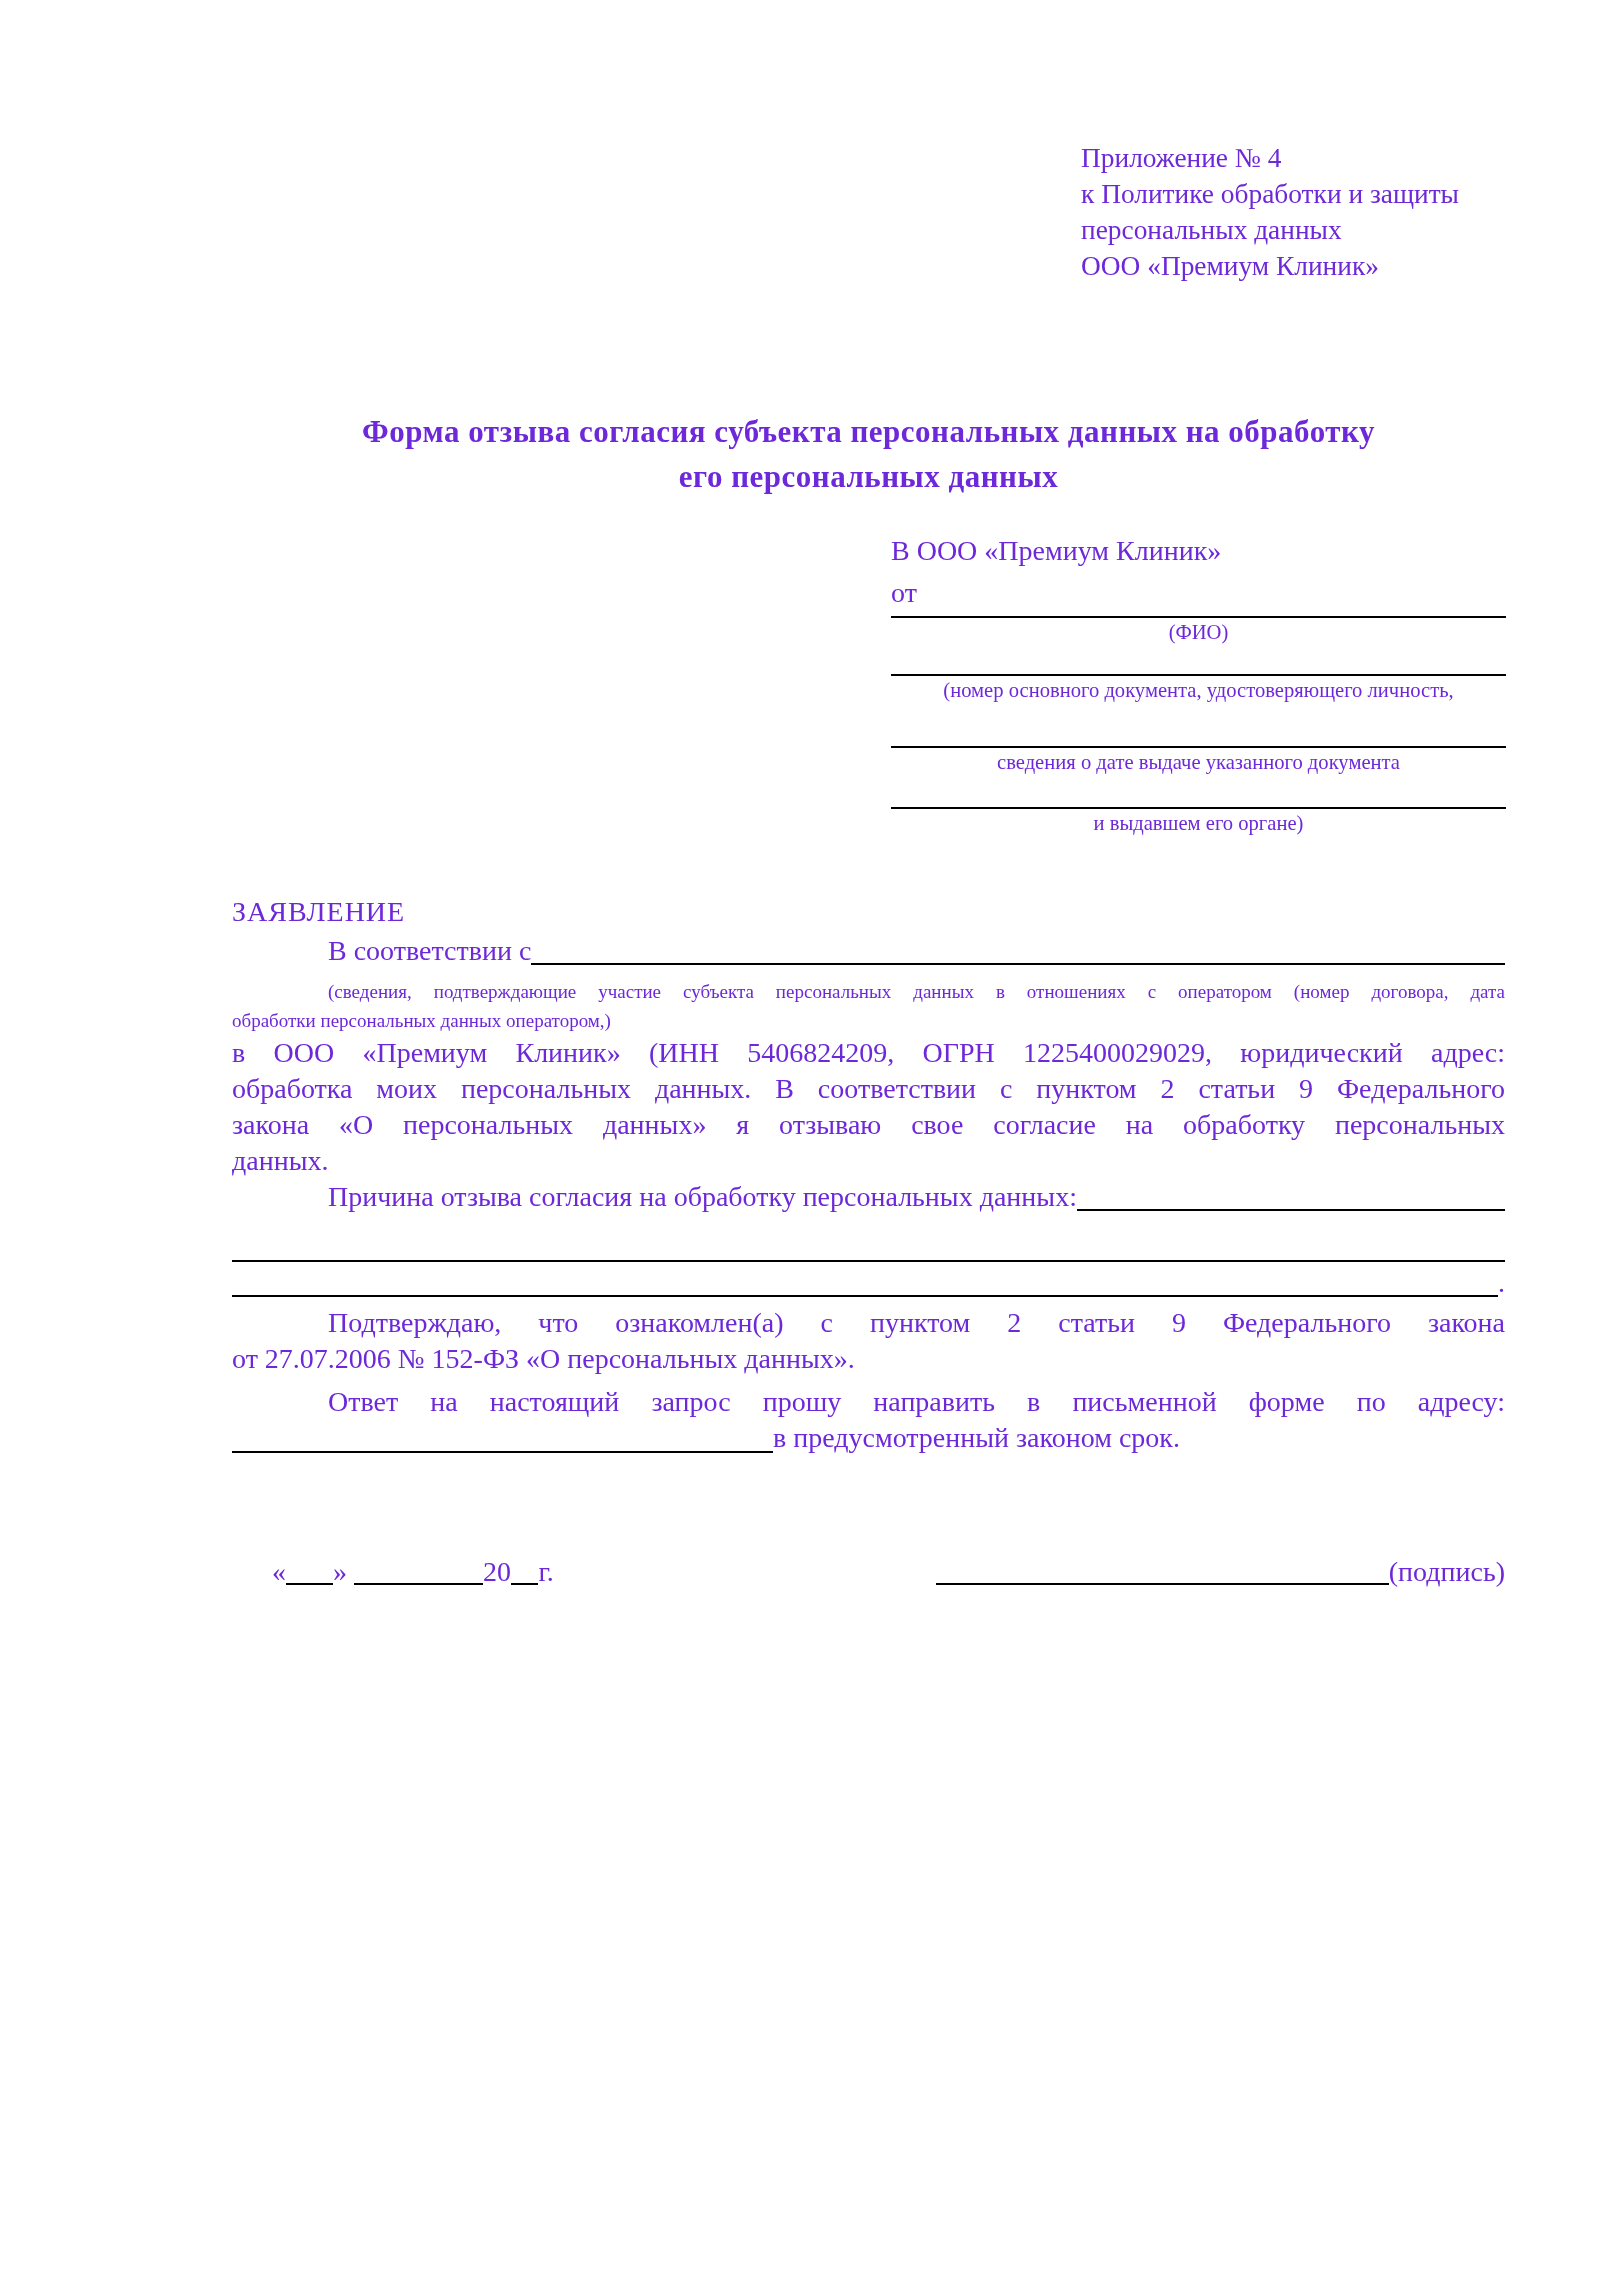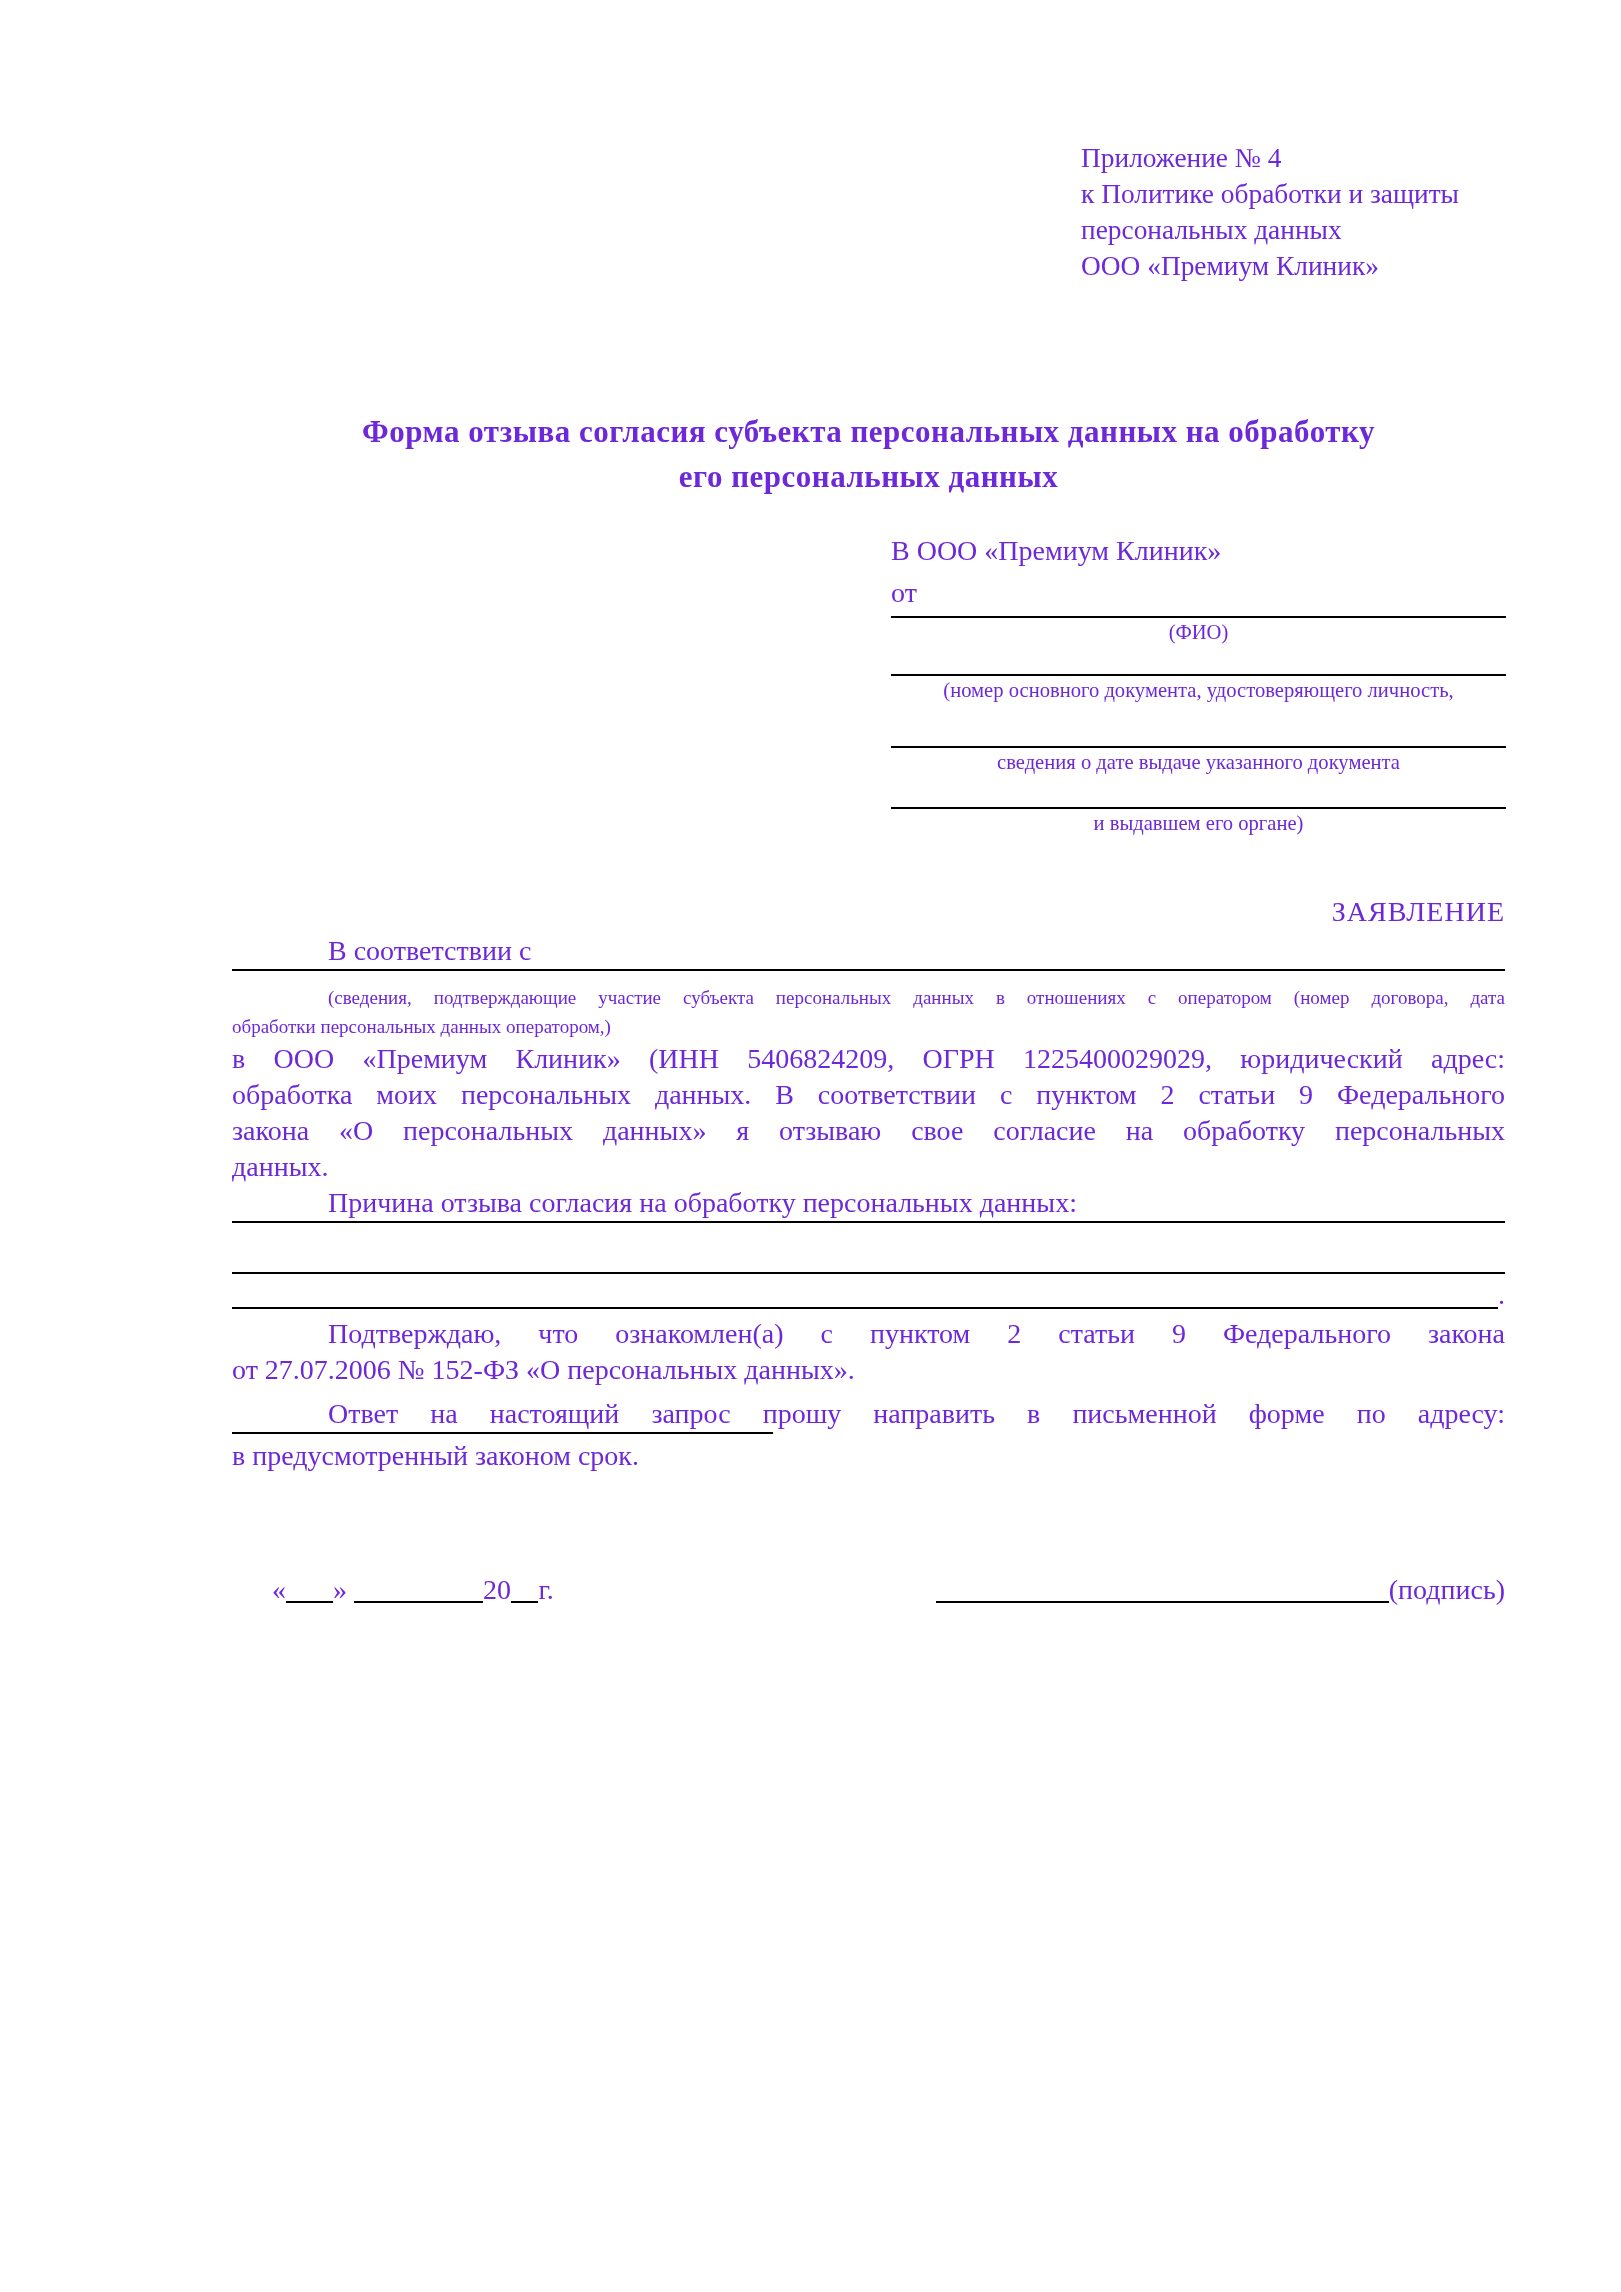--- a/index.html
+++ b/index.html
@@ -20,22 +20,22 @@
   .doc-title { margin-top:125px; text-align:center; font-weight:bold; font-size:31px; line-height:45px; letter-spacing:0.5px; }
   
   .addressee { margin-top:31px; margin-left:659px; width:615px; line-height:42px; }
   .field-line { border-bottom:2px solid #000; }
   .fl-1 { height:3.9px; }
   .fl-2 { height:31px; }
   .fl-3 { height:44px; }
   .fl-4 { height:34px; }
   .caption { font-size:20.6px; line-height:25.5px; text-align:center; margin-top:2px; }
   
-  .statement-heading { margin-top:54px; text-align:right; line-height:42px; letter-spacing:1px; }
-  .row { display:flex; align-items:stretch;flex-direction:column; }
+  .statement-heading { margin-top:54px; text-align:left; line-height:42px; letter-spacing:1px; }
+  .row { display:flex; align-items:stretch; }
   .grow-line { flex:1; border-bottom:2px solid #000; margin-bottom:3.9px; }
   .pad-indent { padding-left:96px; white-space:nowrap; }
   .note { font-size:19px; line-height:29px; margin-top:8px; }
   .stretch { text-align:justify; text-align-last:justify; }
   .indent { text-indent:96px; }
   .bodypar { margin-top:0; }
   .blank-1 { height:47px; border-bottom:2px solid #000; }
   .blank-2-row { display:flex; align-items:stretch; height:35px; }
   .blank-2-row .grow-line { margin-bottom:0; }
   .blank-2-row .period { align-self:flex-end; line-height:29px; }

